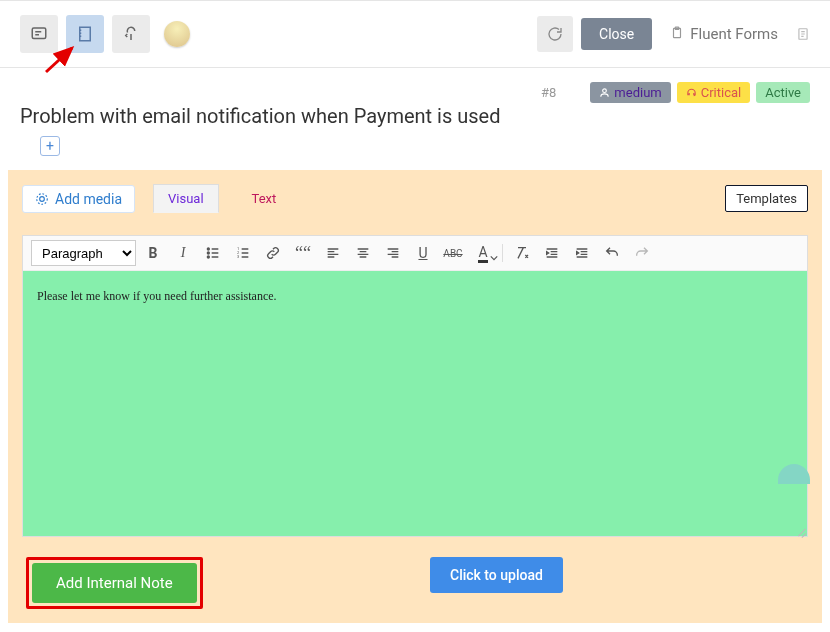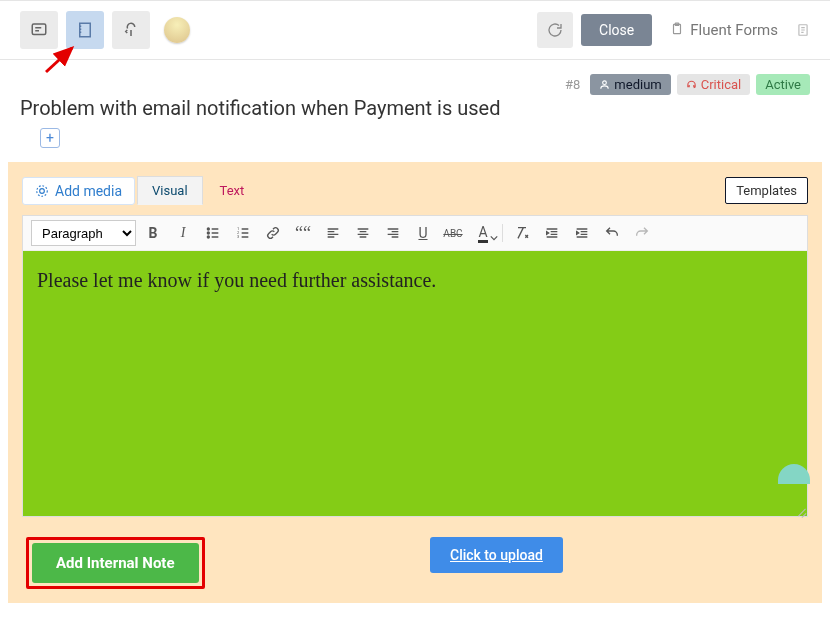--- a/index.html
+++ b/index.html
@@ -9,21 +9,21 @@
   color: #333;
   background: #fff;
   width: 830px;
   height: 632px;
   overflow: hidden;
   position: relative;
 }
 
 
 .top-bar {
-  height: 60px;
+  height: 68px;
   border-top: 1px solid #e5e5e5;
   border-bottom: 1px solid #e5e5e5;
   display: flex;
   align-items: center;
   padding: 0 20px;
   gap: 8px;
 }
 .icon-btn {
   width: 38px;
   height: 38px;
@@ -66,93 +66,93 @@
 
 .title-row {
   display: flex; align-items: flex-start; padding: 14px 20px 6px 20px;
 }
 .title-row h2 {
   font-size: 20px; font-weight: 400; color: #333; flex: 1; margin-top: 22px;
 }
 .badges { display: flex; gap: 6px; align-items: center; }
 .ticket-num { color: #999; font-size: 13px; margin-right: 4px; }
 .badge { padding: 3px 9px; border-radius: 3px; font-size: 13px; display: inline-flex; align-items: center; gap: 4px; }
-.badge.medium { background: #8b95a1; color: #0f172a; }
-.badge.critical { background: #e5e5e5; color: #d9534f; }
+.badge.medium { background: #8b95a1; color: #4c1d95; margin-left: 24px; }
+.badge.critical { background: #fde047; color: #d9534f; }
 .badge.active  { background: #a6e9b8; color: #2f7a46; }
 .add-tag {
   width: 20px; height: 20px; border: 1px solid #9bb9e5; color: #4a88d6;
   border-radius: 3px; display: flex; align-items: center; justify-content: center;
   font-size: 14px; margin-left: 20px; margin-top: 2px; cursor: pointer;
 }
 .tag-row { padding: 0 20px 14px 20px; }
 
 
 .editor-wrap {
   background: #ffe5bf;
   padding: 14px;
   margin: 0 8px;
 }
-.editor-top { display: flex; align-items: center; gap: 2px; margin-bottom: 10px; }
+.editor-top { display: flex; align-items: center; gap: 18px; margin-bottom: 22px; }
 .add-media-btn {
   border: 1px solid #d6e4f5; background: #fff; color: #2f7dcd;
   padding: 5px 12px; border-radius: 3px; font-size: 14px; display: flex;
   align-items: center; gap: 6px; cursor: pointer;
 }
 .tab {
   padding: 6px 14px; font-size: 13px; color: #be185d; cursor: pointer; border: 1px solid transparent;
 }
-.tab.active { background: #f3f3f3; border: 1px solid #ddd; border-bottom-color: #f3f3f3; color: #0c4a6e; }
+.tab.active { background: #f3f3f3; border: 1px solid #ddd; border-bottom-color: #f3f3f3; color: #6d28d9; }
 .templates-btn {
   margin-left: auto; background: #fff; border: 1px solid #0f172a; padding: 5px 10px;
   font-size: 13px; cursor: pointer; border-radius: 2px;
 }
 
 .editor-box {
-  background: #84cc16; border: 1px solid #ddd;
+  background: #86efac; border: 1px solid #ddd;
 }
 .editor-toolbar {
   display: flex; align-items: center; gap: 4px; padding: 4px 8px;
   border-bottom: 1px solid #eee; background: #fafafa;
 }
 .para-select {
   border: 1px solid #ccc; background: #fff; padding: 3px 6px; font-size: 13px;
   min-width: 105px; height: 26px; cursor: pointer;
 }
 .tb-btn {
   width: 26px; height: 26px; display: flex; align-items: center; justify-content: center;
   color: #555; cursor: pointer; border-radius: 2px; font-size: 14px;
 }
 .tb-sep { width: 1px; height: 18px; background: #ddd; margin: 0 2px; }
 
 .editor-area {
   min-height: 265px; padding: 18px 14px; font-family: Georgia, serif;
-  font-size: 20px; color: #222; outline: none;
+  font-size: 12px; color: #222; outline: none;
   resize: vertical; position: relative;
 }
 .resize-handle { position: absolute; right: -1px; bottom: -1px; width: 14px; height: 14px; }
 .resize-handle::before, .resize-handle::after {
   content: ''; position: absolute; background: #bbb; height: 1px; transform: rotate(-45deg);
 }
 .resize-handle::before { width: 10px; right: 1px; bottom: 4px; }
 .resize-handle::after  { width: 6px;  right: 1px; bottom: 1px; }
 
 
 .footer-row { display: flex; padding: 20px 4px 0 4px; gap: 30px; }
 .footer-left { flex: 1; }
 .submit-btn {
-  background: #4cb848; color: #fff; font-weight: 700; font-size: 15px;
+  background: #4cb848; color: #fff; font-weight: 400; font-size: 15px;
   padding: 11px 24px; border-radius: 3px; cursor: pointer; display: inline-block;
 }
 .submit-highlight { border: 3px solid #e30000; padding: 3px; display: inline-block; border-radius: 2px; }
 .hint-text { color: #666; font-size: 13.5px; margin-top: 14px; }
 .footer-right { flex: 1; }
 .upload-btn {
   background: #3f8ce8; color: #fff; font-weight: 500; font-size: 14px;
-  padding: 10px 20px; border-radius: 3px; cursor: pointer; display: inline-block; text-decoration: underline;
+  padding: 10px 20px; border-radius: 3px; cursor: pointer; display: inline-block;
 }
 .support-text { color: #666; font-size: 13px; margin-top: 14px; line-height: 1.4; max-width: 380px; }
 
 .floating-dot {
   position: absolute; right: 20px; bottom: 148px; width: 32px; height: 20px;
   background: #84d6c5; border-radius: 16px 16px 0 0;
 }
 svg { display: block; }
 </style>
 </head>

